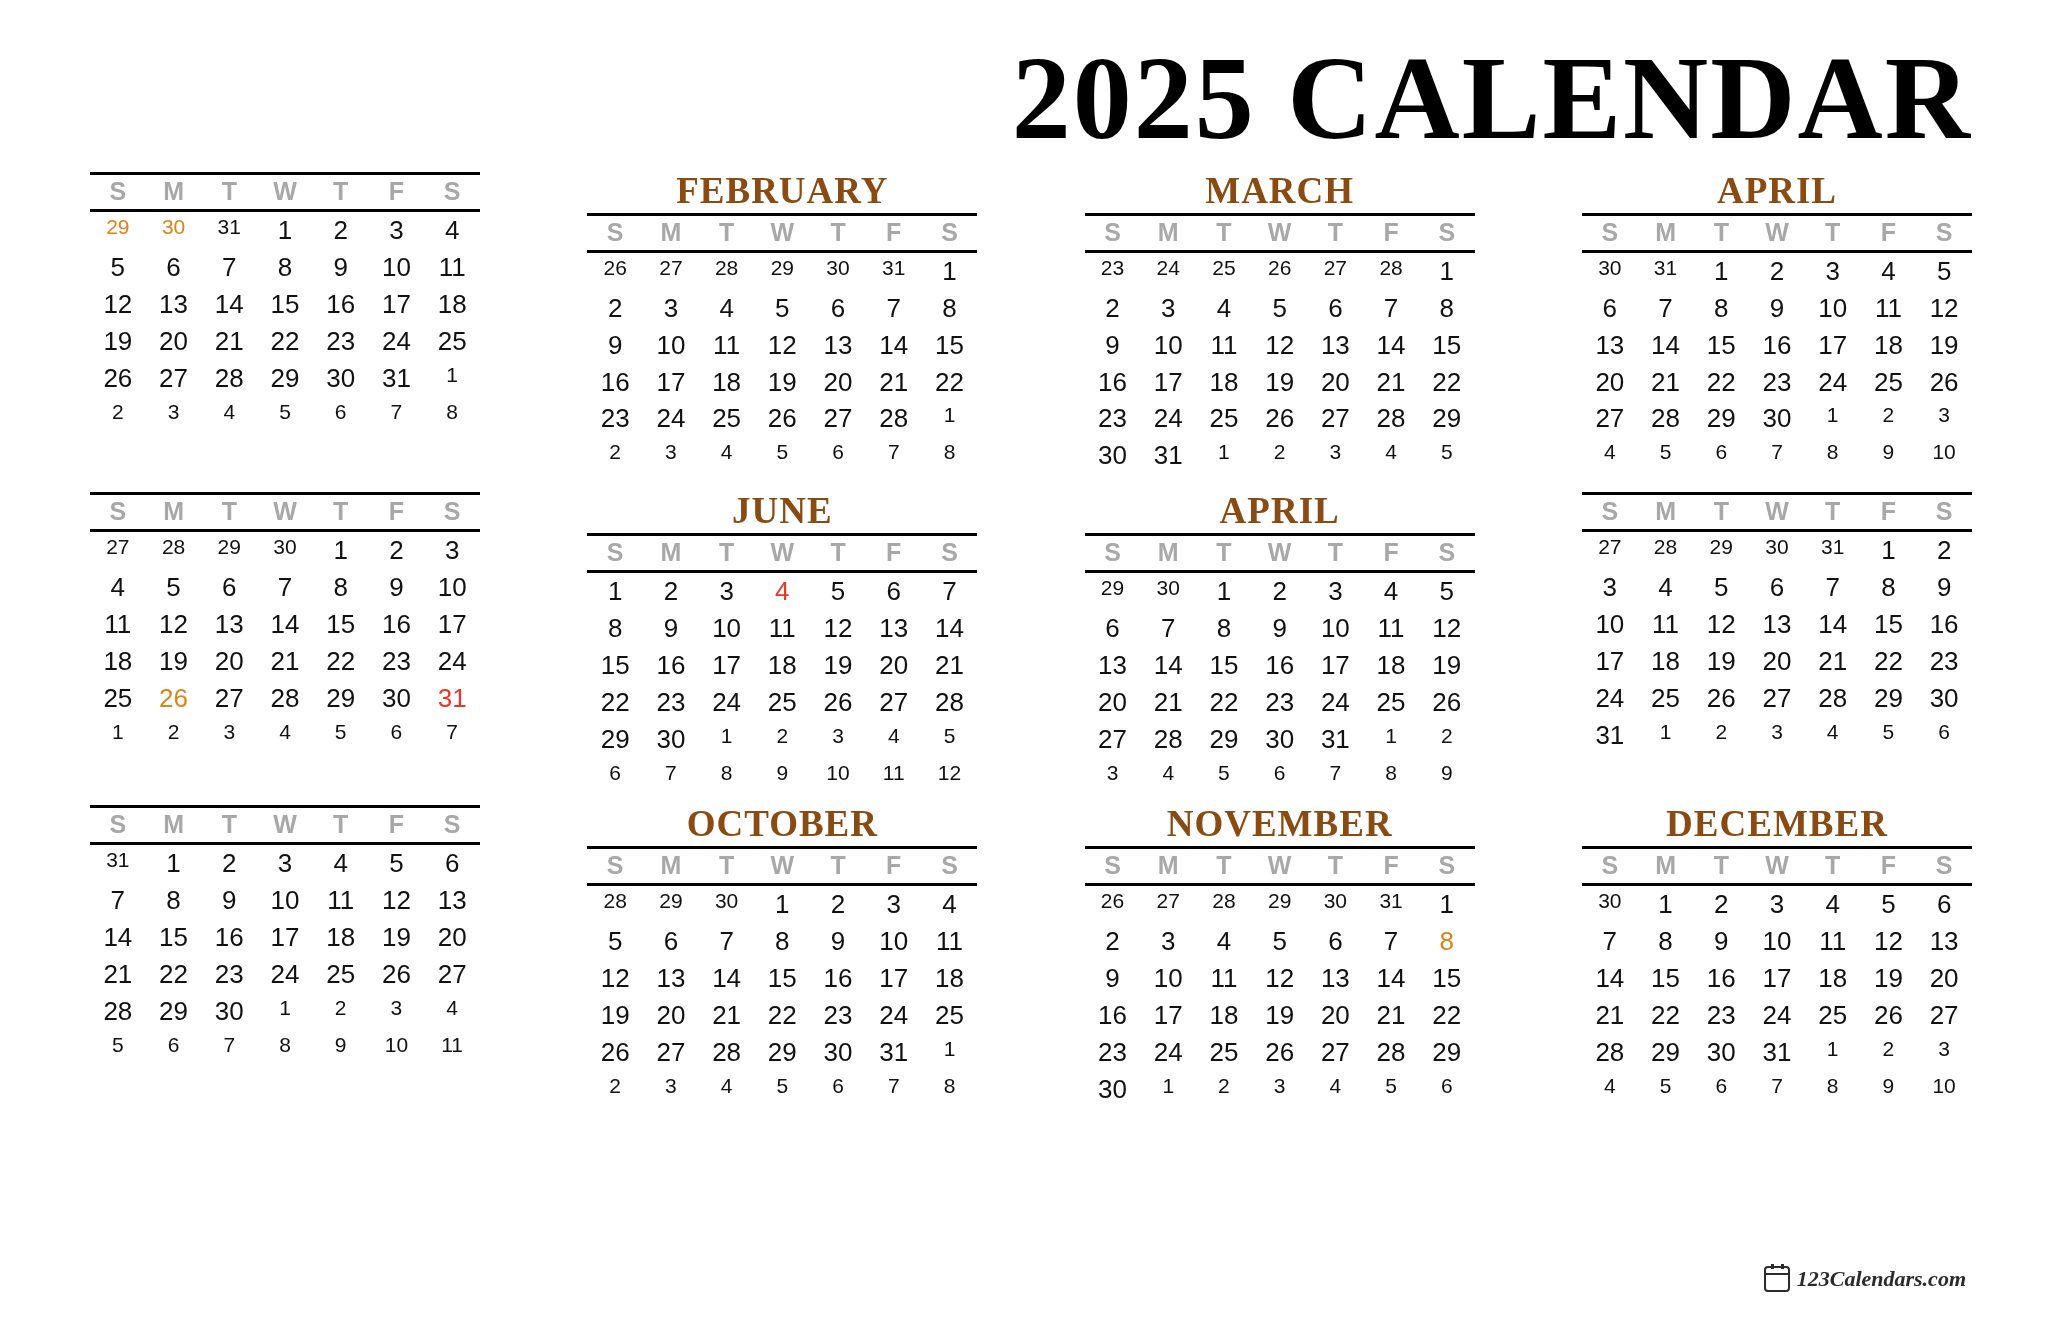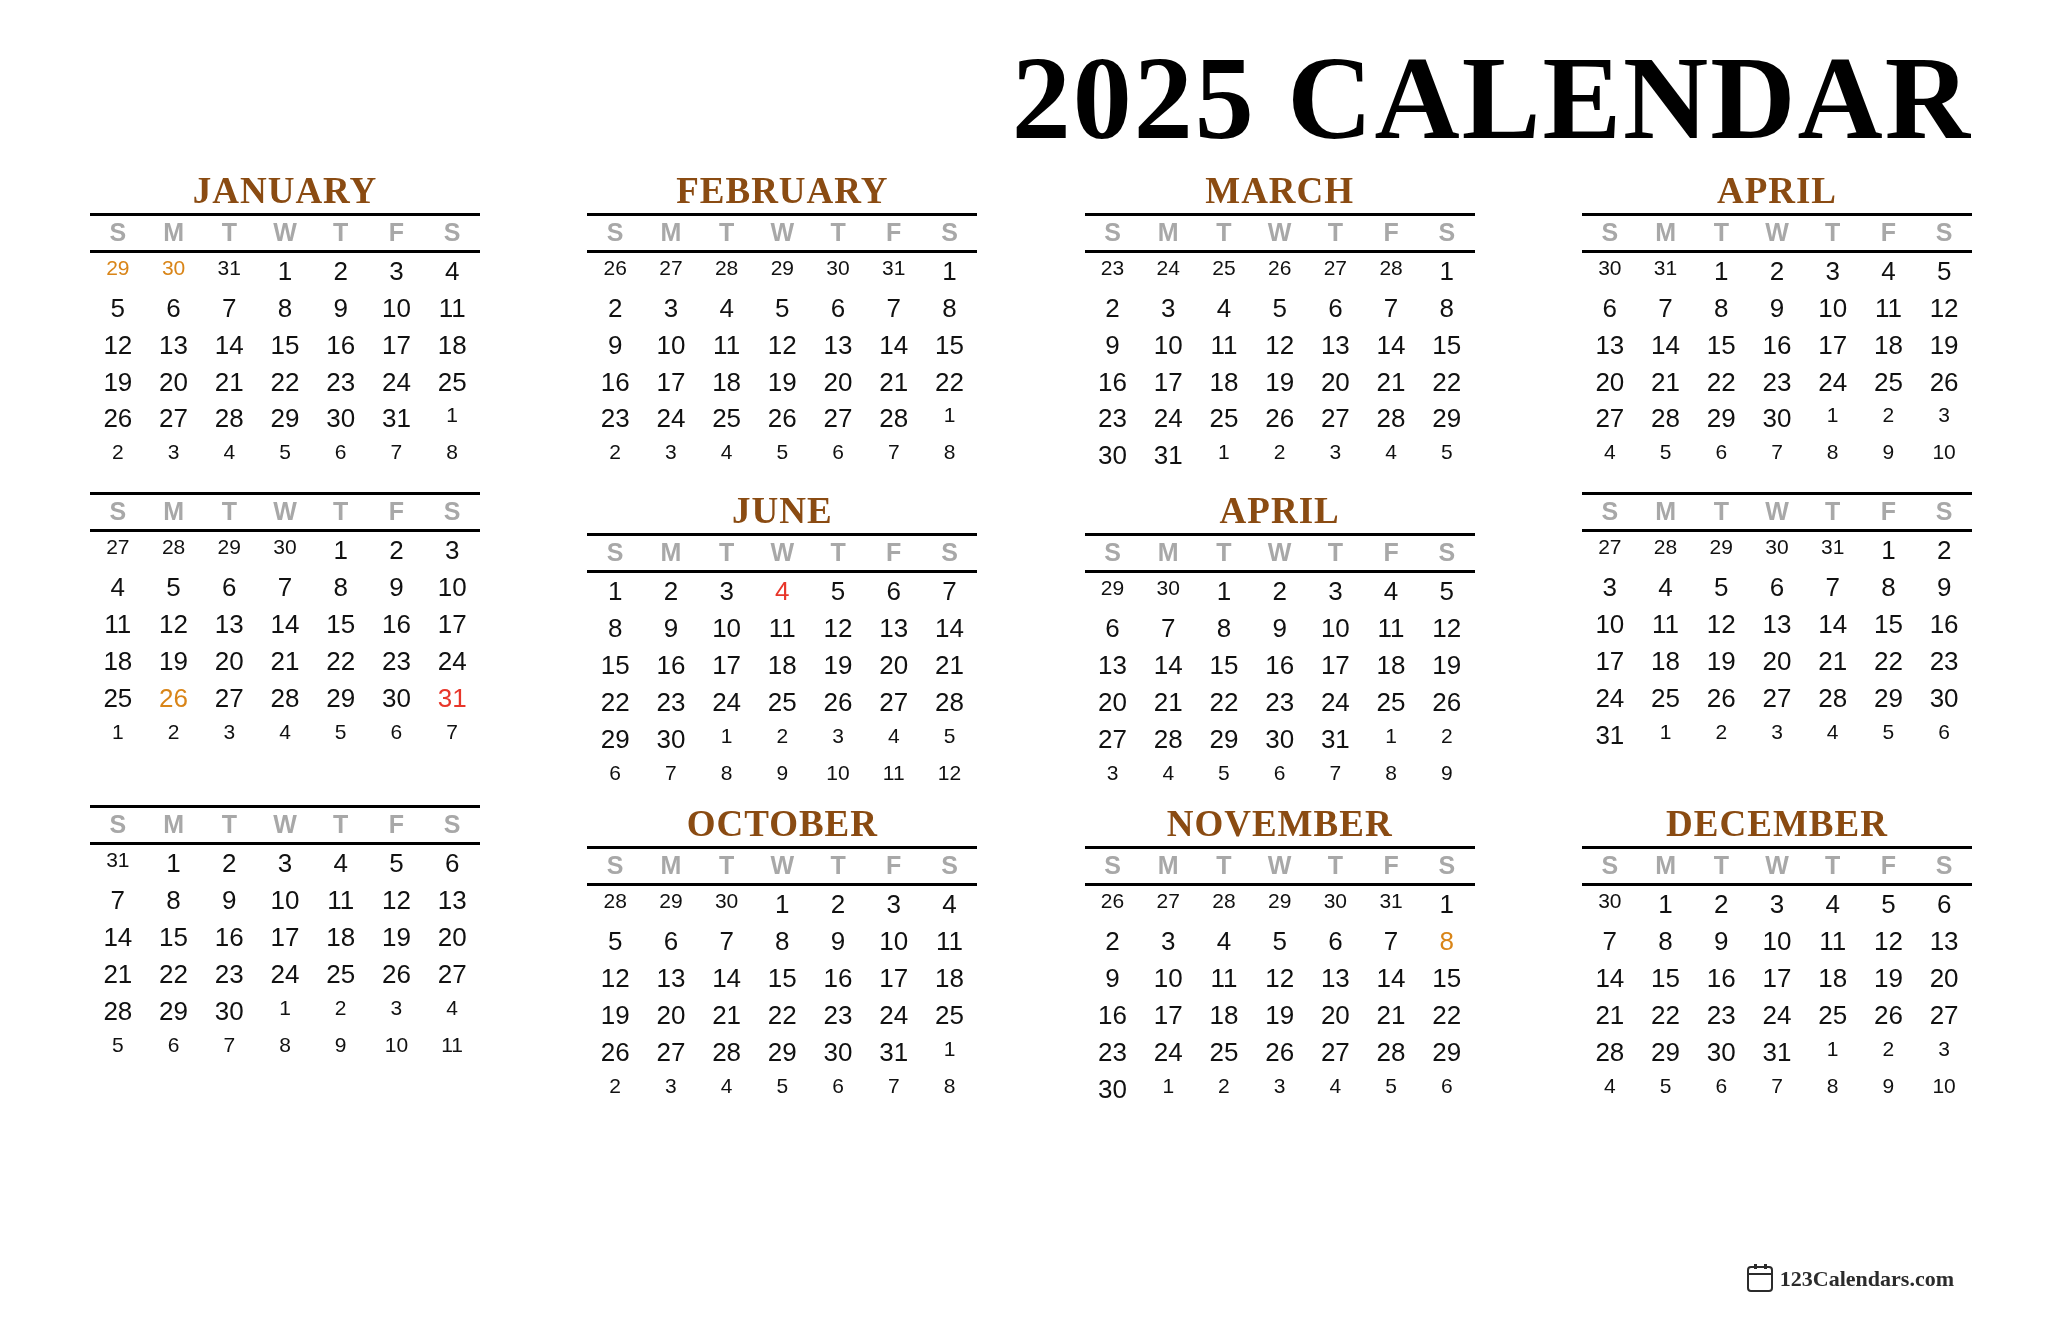--- a/index.html
+++ b/index.html
@@ -89,25 +89,26 @@
     color: #111111;
   }
   .day.hl-orange {
     color: #d98518;
   }
   .day.hl-red {
     color: #e8362a;
   }
   .footer {
     position: absolute;
-    right: 108px;
+    right: 96px;
     bottom: 42px;
     display: flex;
     align-items: flex-end;
     gap: 7px;
+    font-style: italic;
   }
   .logo-mark {
     width: 26px;
     height: 26px;
     border: 2px solid #2b2b2b;
     border-radius: 4px;
     position: relative;
     box-sizing: border-box;
   }
   .logo-mark::before {
@@ -136,21 +137,20 @@
 </head>
 <body>
 
 <div class="page">
 
   <div class="title">2025 CALENDAR</div>
 
   <div class="quarters">
     <div class="row">
         <div class="month">
-          <div class="month-name">JANUARY</div>
           <div class="dow-row">
             <div class="dow">S</div>
             <div class="dow">M</div>
             <div class="dow">T</div>
             <div class="dow">W</div>
             <div class="dow">T</div>
             <div class="dow">F</div>
             <div class="dow">S</div>
           </div>
           <div class="weeks">

